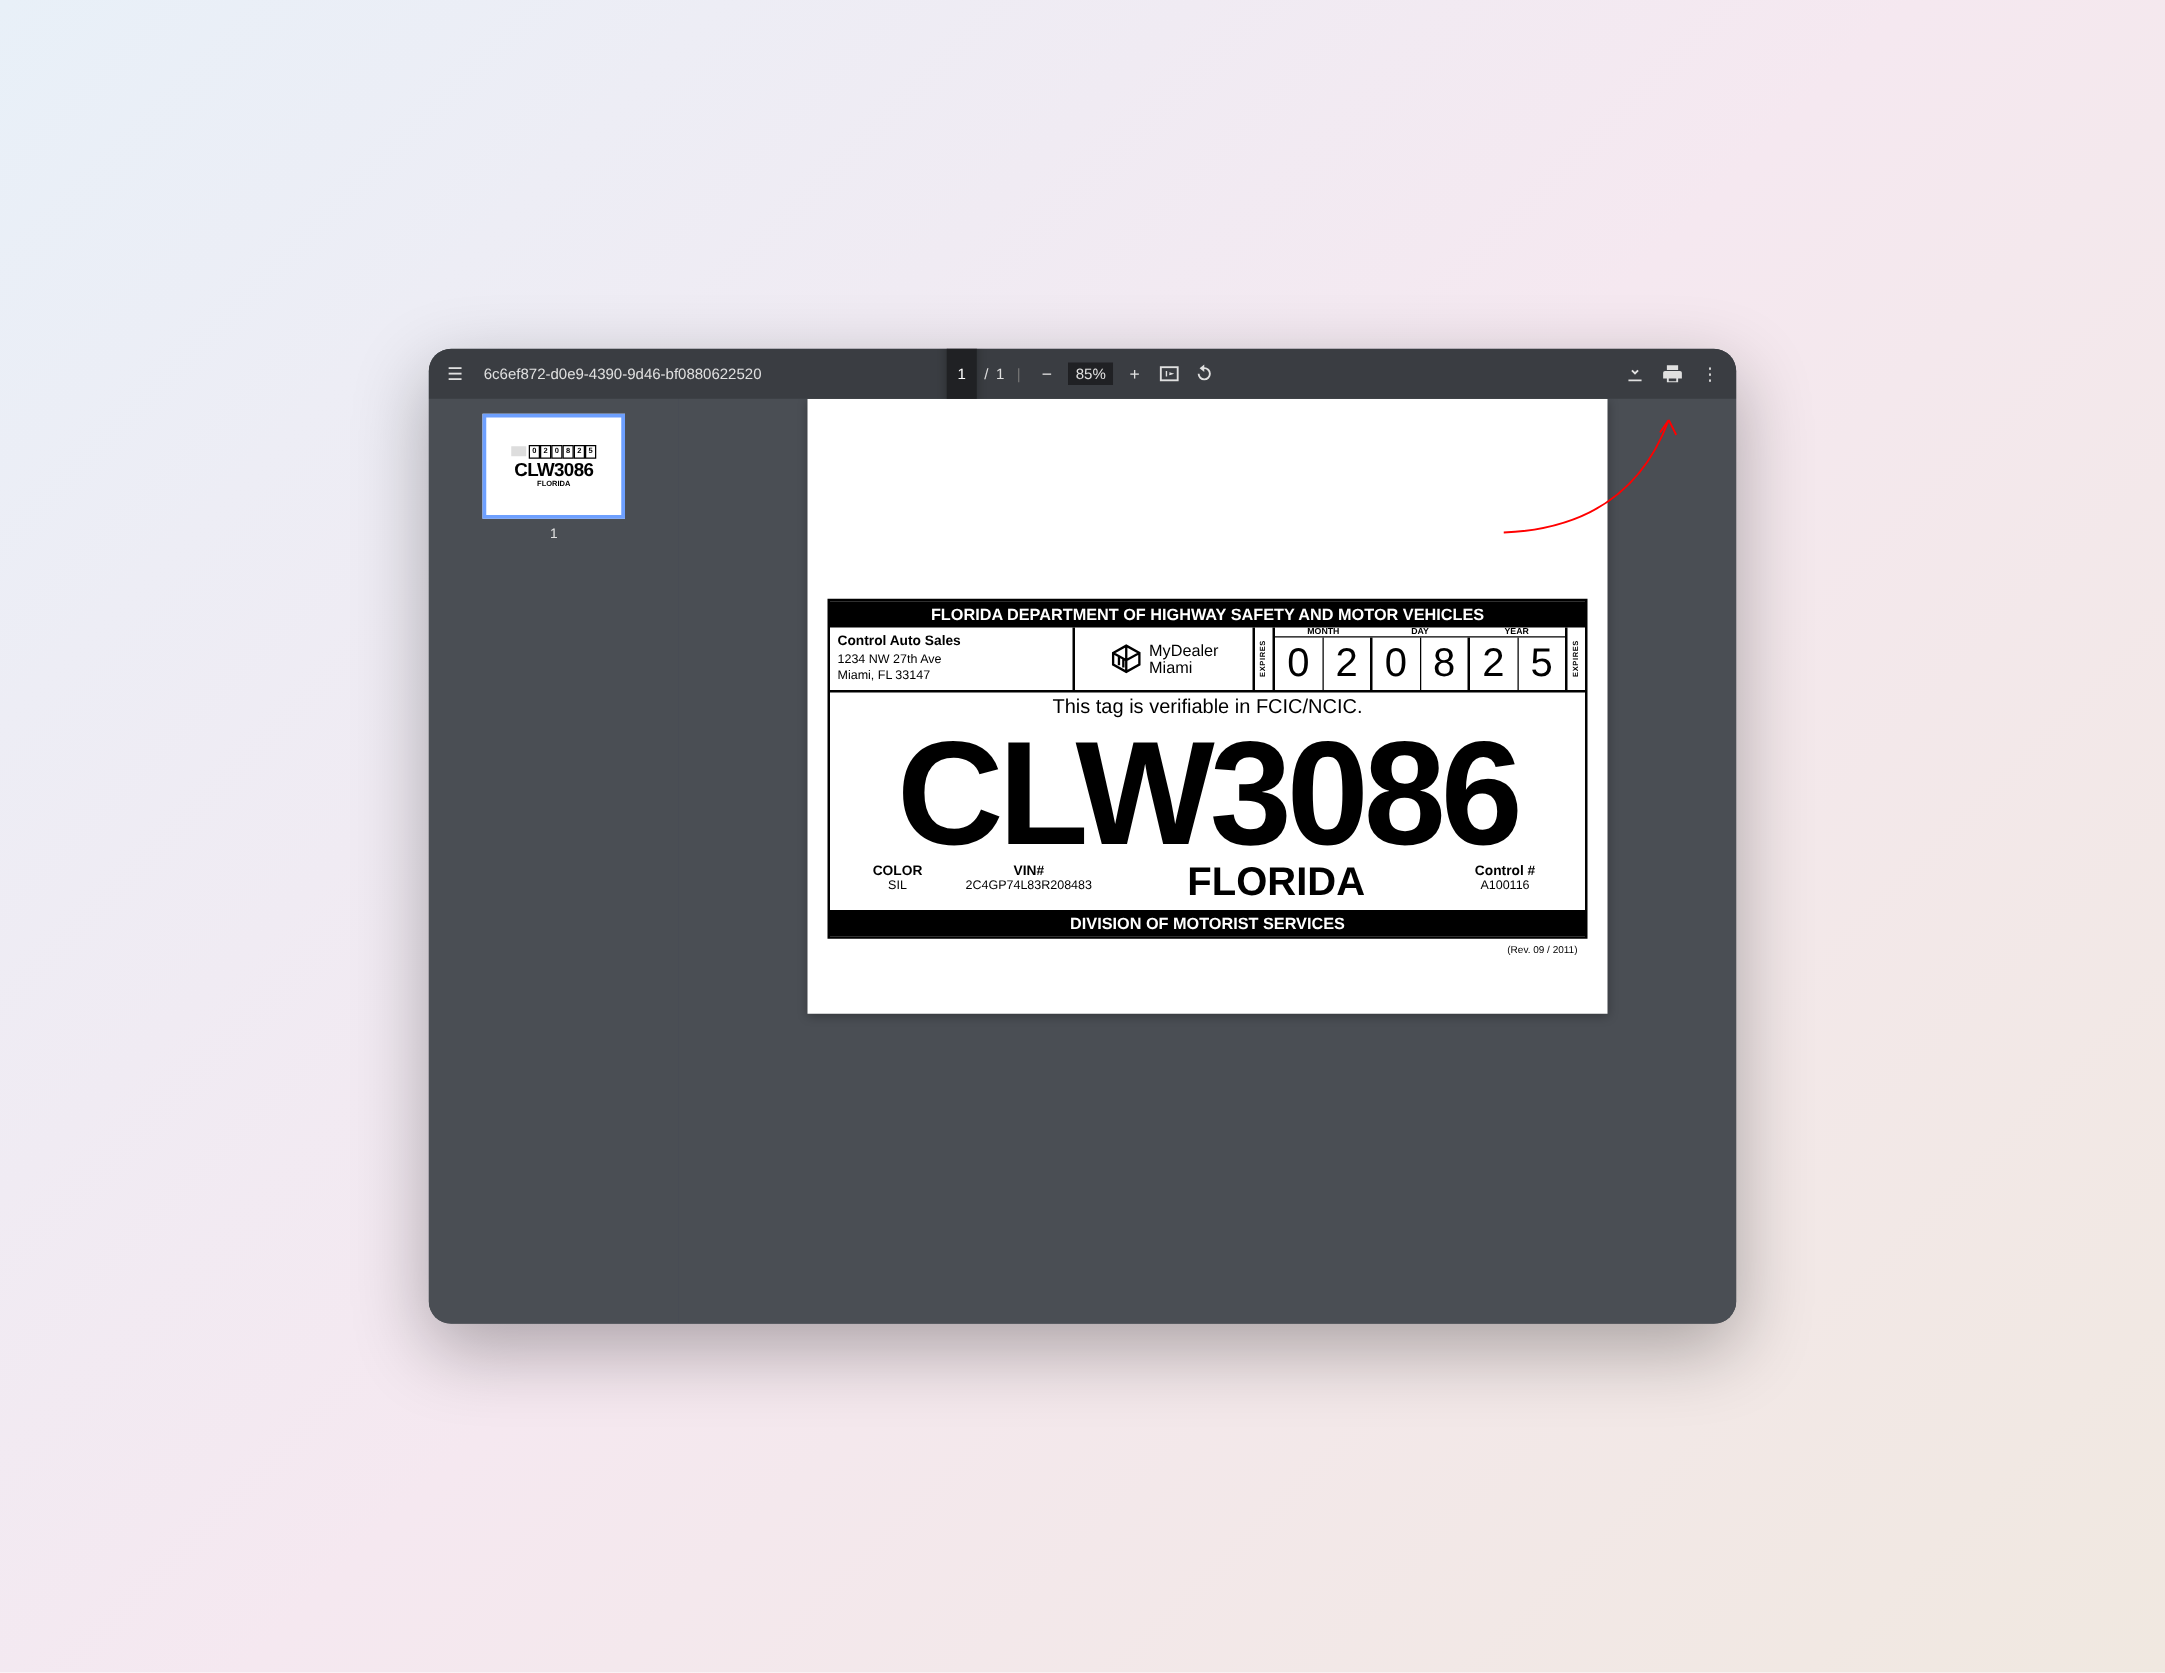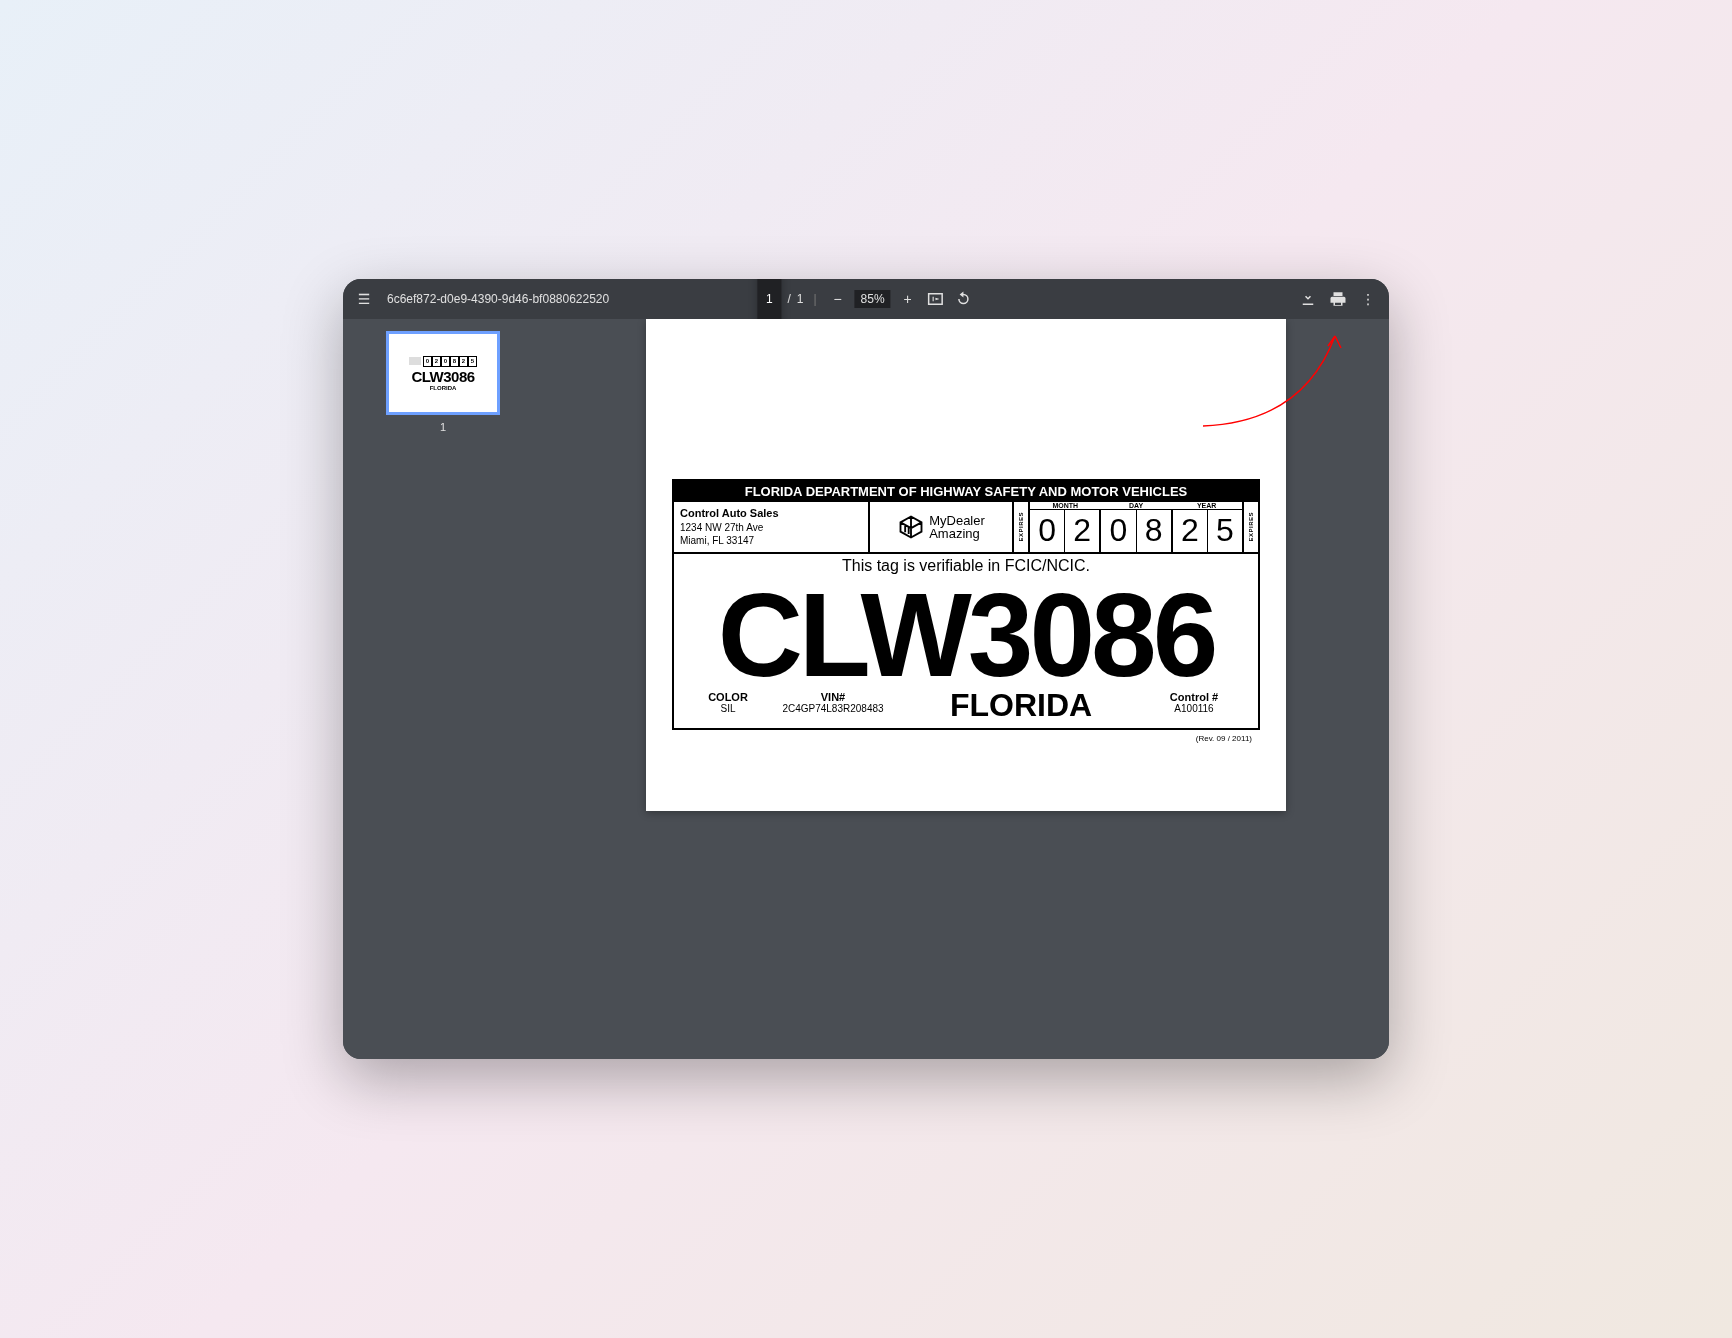--- a/index.html
+++ b/index.html
@@ -21,21 +21,21 @@
 .thumb .t-top{display:flex;gap:2px;font-size:5px;align-items:center;margin-bottom:1px}
 .thumb .t-logo{width:12px;height:8px;background:#ddd}
 .thumb .t-boxes{display:flex;gap:0}
 .thumb .t-boxes span{display:inline-block;width:7px;height:9px;border:0.5px solid #000;font-size:6px;text-align:center;line-height:9px;font-weight:bold}
 .thumb .t-plate{font-size:15px;font-weight:900;letter-spacing:-0.5px}
 .thumb .t-state{font-size:6px;font-weight:bold}
 .thumb-num{color:#e0e0e0;font-size:11px;margin-top:6px}
 .viewer{flex:1;background:#4a4e54;padding:0 0 0 0;overflow:auto;position:relative}
 .page{width:640px;margin:0 auto;background:#fff;min-height:492px;box-shadow:0 2px 8px rgba(0,0,0,.3);position:relative;padding-top:0}
 .arrow{position:absolute;top:45px;right:36px;pointer-events:none;z-index:5}
-.tag-wrap{padding:160px 26px 10px;box-sizing:border-box}
+.tag-wrap{padding:160px 16px 10px;box-sizing:border-box}
 .tag{border:2px solid #000;font-family:Arial,Helvetica,sans-serif}
 .hdr{background:#000;color:#fff;text-align:center;font-weight:bold;font-size:13px;padding:3px 0}
 .row1{display:flex;border-bottom:2px solid #000}
 .dealer{width:182px;border-right:2px solid #000;padding:4px 6px;font-size:10px;line-height:1.35}
 .dealer b{font-size:11px}
 .logo-cell{width:142px;border-right:2px solid #000;display:flex;align-items:center;justify-content:center;gap:4px}
 .logo-cell svg{width:28px;height:28px}
 .logo-text{font-size:13px;font-weight:normal;line-height:1}
 .expires-v{width:14px;border-right:2px solid #000;display:flex;align-items:center;justify-content:center}
 .expires-v span{writing-mode:vertical-rl;transform:rotate(180deg);font-size:6px;font-weight:bold;letter-spacing:0.5px}
@@ -139,21 +139,21 @@
               <div class="dealer">
                 <b>Control Auto Sales</b><br>
                 <span>1234 NW 27th Ave</span><br>
                 <span>Miami, FL 33147</span>
               </div>
               <div class="logo-cell">
                 <svg viewBox="0 0 24 24">
                     <path d="M3 8l9-5 9 5v8l-9 5-9-5zM12 3v18M3 8l9 5 9-5M7 10.5v6M10 12v6" stroke="#000" stroke-width="1.6" fill="none"></path>
                   </svg>
                 <div class="logo-text">
-                  <span>MyDealer</span><br><span>Amazing</span>
+                  <span>MyDealer</span><br><span>Miami</span>
                 </div>
               </div>
               <div class="expires-v">
                   <span>EXPIRES</span>
                 </div>
               <div class="date-group">
                 <div class="date-labels">
                   <div class="m">MONTH</div>
                   <div class="d">DAY</div>
                   <div class="y">YEAR</div>
@@ -181,19 +181,20 @@
               <div class="col c-vin">
                 <div class="lab">VIN#</div>
                   <div class="val">2C4GP74L83R208483</div>
               </div>
               <div class="col c-state">FLORIDA</div>
               <div class="col c-ctrl">
                 <div class="lab">Control #</div>
                   <div class="val">A100116</div>
               </div>
             </div>
+            <div class="footer-bar">DIVISION OF MOTORIST SERVICES</div>
             <div class="rev">(Rev. 09 / 2011)</div>
           </div>
         </div>
       </div>
     </div>
   </div>
 </div>
 
 </body></html>

